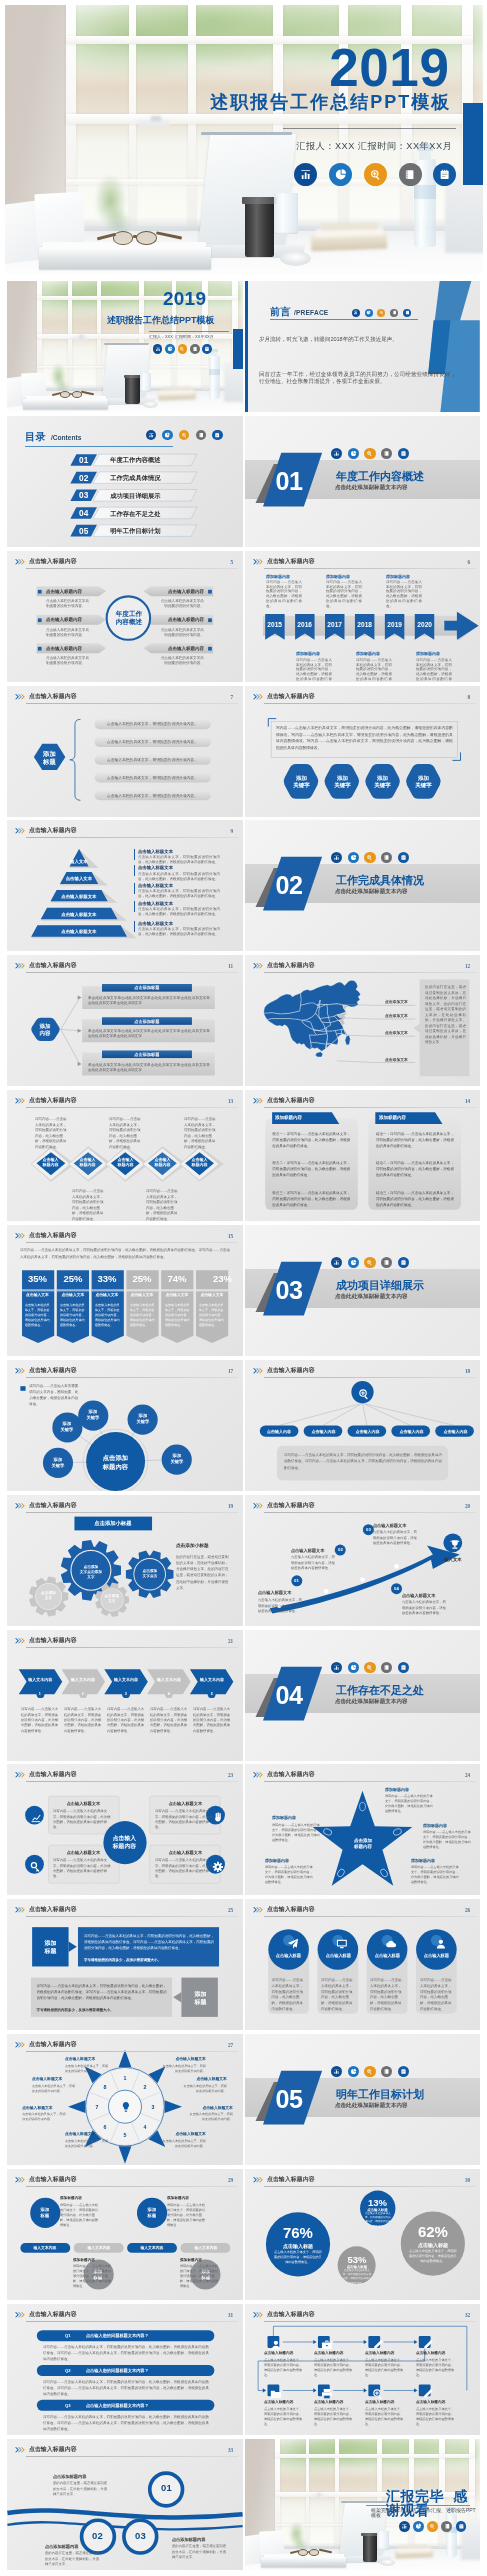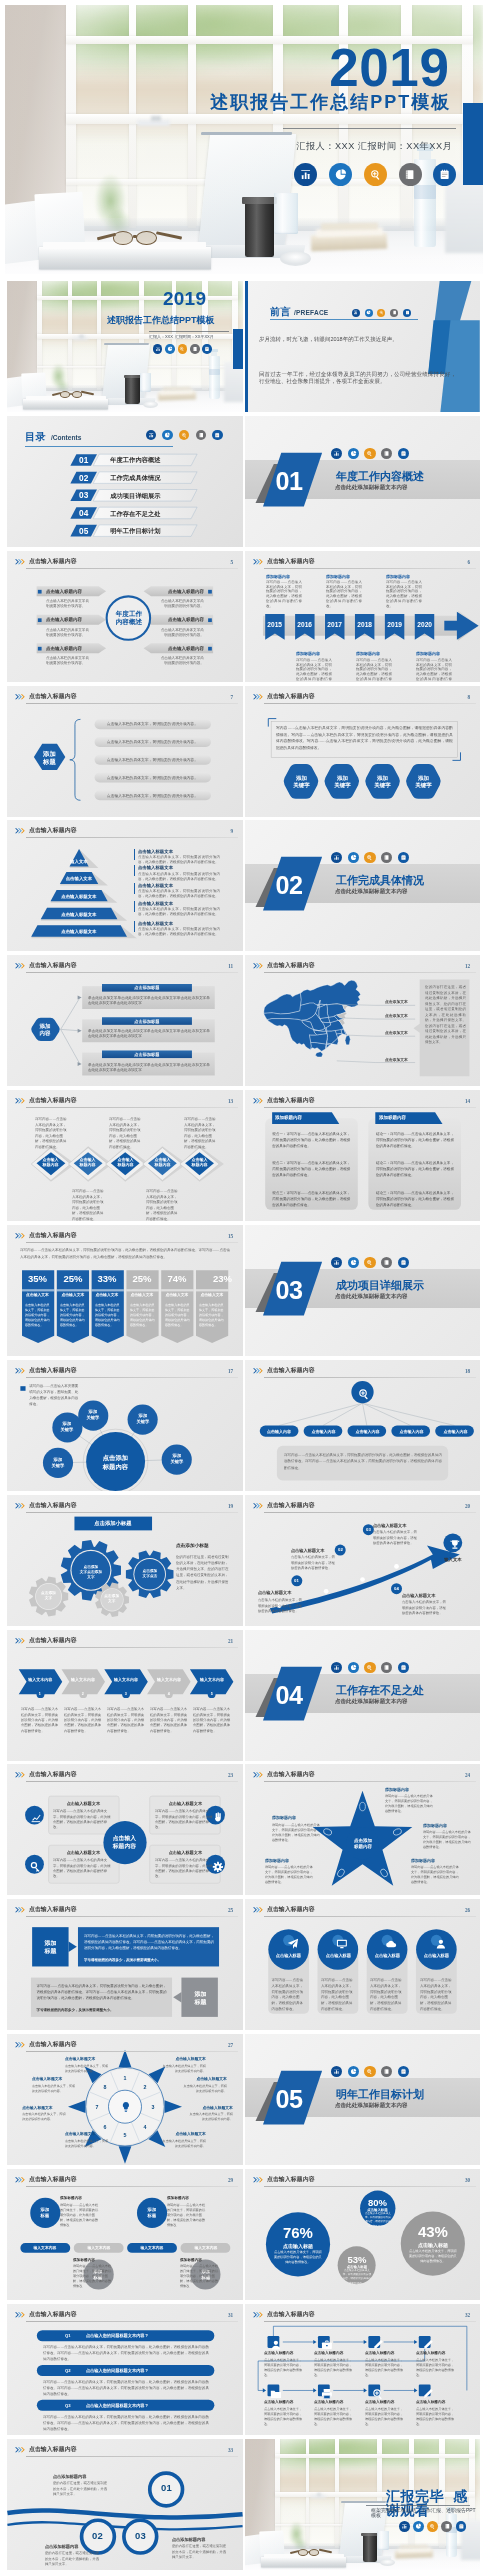--- a/index.html
+++ b/index.html
@@ -1782,27 +1782,27 @@
           <div style="position: absolute; left: 0px; top: 0px; width: 100%; height: 100%; background: linear-gradient(135deg, rgb(239, 239, 239), rgb(233, 233, 233) 50%, rgb(227, 227, 227));"></div>
           <svg viewBox="0 0 410 229" width="235" height="131" style="position: absolute; left: 0px; top: 0px;">
             <circle cx="92.25" cy="131.67499999999998" r="56.105" fill="#1059a4"></circle>
             <circle cx="231.64999999999998" cy="68.7" r="30.915000000000003" fill="#1059a4"></circle>
             <circle cx="194.75" cy="168.315" r="33.205" fill="#9a9a9a"></circle>
             <circle cx="328" cy="130.53" r="56.105" fill="#9a9a9a"></circle>
           </svg>
           <div class="t " style="left: 21px; top: 56px; width: 64px; text-align: center; font-size: 15px; font-weight: bold; color: rgb(255, 255, 255); line-height: 1;">76%</div>
           <div class="t " style="left: 21px; top: 74px; width: 64px; text-align: center; font-size: 5px; font-weight: bold; color: rgb(255, 255, 255);">点击输入标题</div>
           <div class="t " style="left: 28px; top: 81px; width: 50px; text-align: center; font-size: 3.2px; color: rgb(242, 242, 242); line-height: 1.6;">点击输入本栏的具体文字，简明扼要的说明分项内容，请根据您的具体内容酌情修改。</div>
-          <div class="t " style="left: 115px; top: 29px; width: 35px; text-align: center; font-size: 9.5px; font-weight: bold; color: rgb(255, 255, 255); line-height: 1;">80%</div>
+          <div class="t " style="left: 115px; top: 29px; width: 35px; text-align: center; font-size: 9.5px; font-weight: bold; color: rgb(255, 255, 255); line-height: 1;">13%</div>
           <div class="t " style="left: 115px; top: 39px; width: 35px; text-align: center; font-size: 3.4px; font-weight: bold; color: rgb(255, 255, 255);">点击输入标题</div>
           <div class="t " style="left: 119px; top: 43px; width: 28px; text-align: center; font-size: 2.6px; color: rgb(242, 242, 242); line-height: 1.6;">点击输入本栏的具体文字，简明扼要的说明分项内容，请根据您的具体内容酌情修改。</div>
           <div class="t " style="left: 93px; top: 86px; width: 38px; text-align: center; font-size: 9.5px; font-weight: bold; color: rgb(255, 255, 255); line-height: 1;">53%</div>
           <div class="t " style="left: 93px; top: 96px; width: 38px; text-align: center; font-size: 3.4px; font-weight: bold; color: rgb(255, 255, 255);">点击输入标题</div>
           <div class="t " style="left: 97px; top: 100px; width: 30px; text-align: center; font-size: 2.6px; color: rgb(242, 242, 242); line-height: 1.6;">点击输入本栏的具体文字，简明扼要的说明分项内容，请根据您的具体内容酌情修改。</div>
-          <div class="t " style="left: 156px; top: 55px; width: 64px; text-align: center; font-size: 15px; font-weight: bold; color: rgb(255, 255, 255); line-height: 1;">43%</div>
+          <div class="t " style="left: 156px; top: 55px; width: 64px; text-align: center; font-size: 15px; font-weight: bold; color: rgb(255, 255, 255); line-height: 1;">62%</div>
           <div class="t " style="left: 156px; top: 73px; width: 64px; text-align: center; font-size: 5px; font-weight: bold; color: rgb(255, 255, 255);">点击输入标题</div>
           <div class="t " style="left: 163px; top: 80px; width: 50px; text-align: center; font-size: 3.2px; color: rgb(242, 242, 242); line-height: 1.6;">点击输入本栏的具体文字，简明扼要的说明分项内容，请根据您的具体内容酌情修改。</div>
           <div class="sh">
             <svg viewBox="0 0 19.3 9.6" width="11" height="5.5" style="width: 11px; height: 5.5px;">
               <path d="M0 0.2L4.6 4.8L0 9.4L2.3 9.4L6.9 4.8L2.3 0.2Z" fill="#1a5fa8"></path>
               <path d="M5.1 0.2L9.7 4.8L5.1 9.4L7.4 9.4L12 4.8L7.4 0.2Z" fill="#5ba4da"></path>
               <path d="M10.2 0.2L14.8 4.8L10.2 9.4L12.5 9.4L17.1 4.8L12.5 0.2Z" fill="#e8971d"></path>
             </svg>
             <span class="sh-title">点击输入标题内容</span>
           </div>

